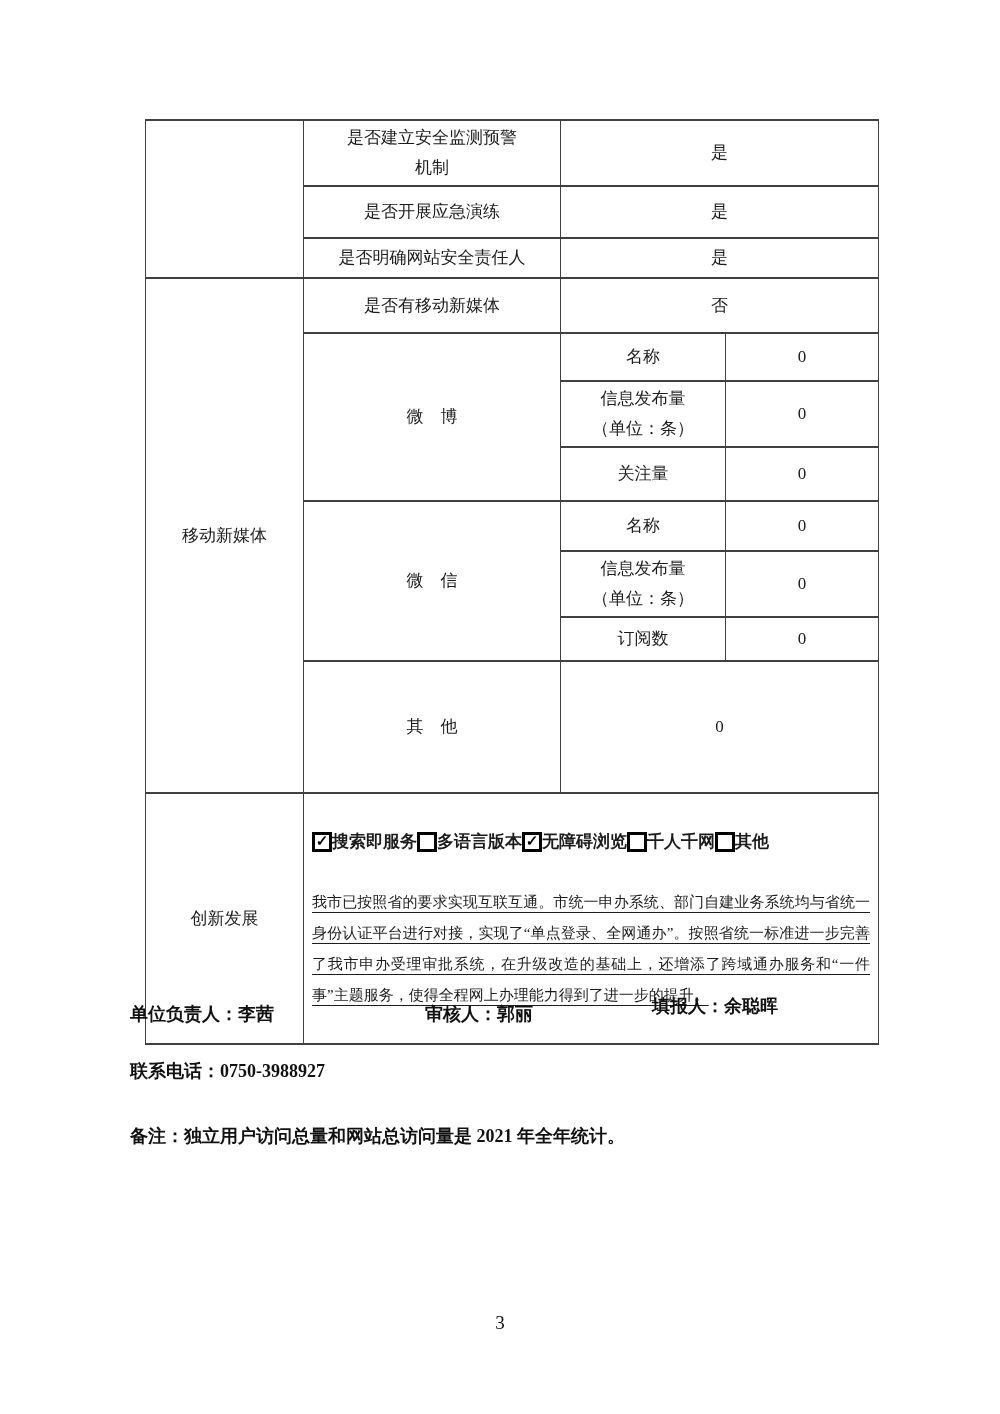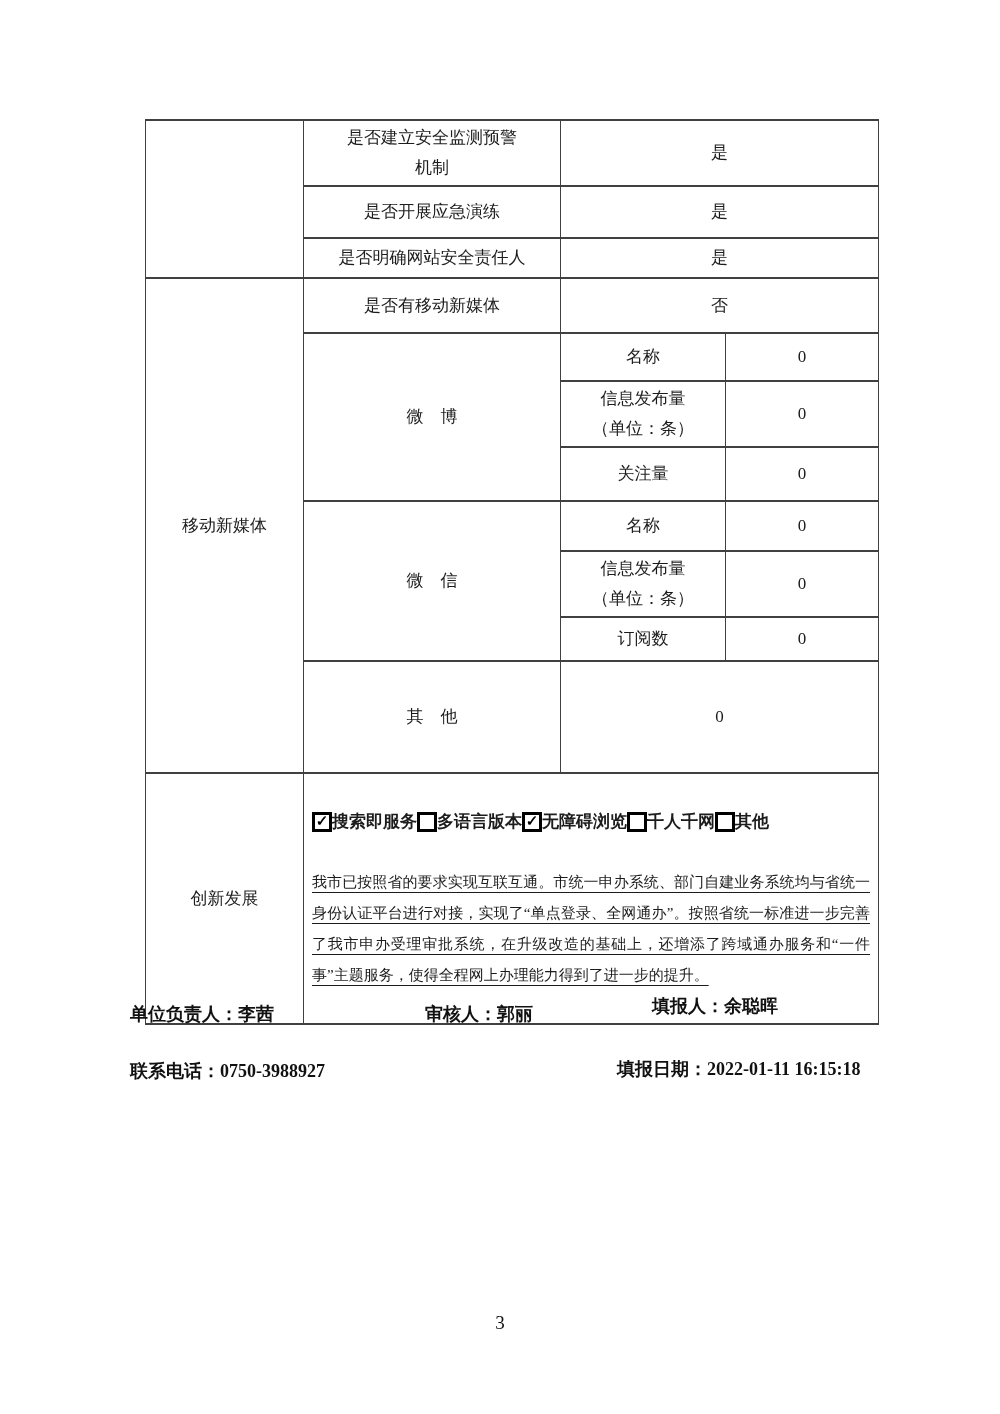--- a/index.html
+++ b/index.html
@@ -39,21 +39,21 @@
   tr.r1  { height: 64px; }
   tr.r2  { height: 52px; }
   tr.r3  { height: 40px; }
   tr.r4  { height: 55px; }
   tr.r5  { height: 48px; }
   tr.r6  { height: 57px; }
   tr.r7  { height: 54px; }
   tr.r8  { height: 50px; }
   tr.r9  { height: 60px; }
   tr.r10 { height: 44px; }
-  tr.r11 { height: 112px; }
+  tr.r11 { height: 132px; }
   tr.r12 { height: 212px; }
 
   td.innov-cell {
     text-align: justify;
     vertical-align: top;
     padding: 6px 6px 4px 36px;
     white-space: normal;
   }
   .cb-row {
     display: flex;
@@ -199,16 +199,16 @@
           <div class="innov-text">我市已按照省的要求实现互联互通。市统一申办系统、部门自建业务系统均与省统一身份认证平台进行对接，实现了“单点登录、全网通办”。按照省统一标准进一步完善了我市申办受理审批系统，在升级改造的基础上，还增添了跨域通办服务和“一件事”主题服务，使得全程网上办理能力得到了进一步的提升。</div>
         </td>
       </tr>
     </tbody>
   </table>
 
   <div class="f-item f-unit">单位负责人：李茜</div>
   <div class="f-item f-review">审核人：郭丽</div>
   <div class="f-item f-filler">填报人：余聪晖</div>
   <div class="f-item f-phone">联系电话：0750-3988927</div>
-  <div class="f-item f-date">填报日期：2022-01-11 16:15:18</div>
+  <div class="f-item f-note">备注：独立用户访问总量和网站总访问量是 2021 年全年统计。</div>
   <div class="f-page">3</div>
 
 </div>
 
 </body></html>

